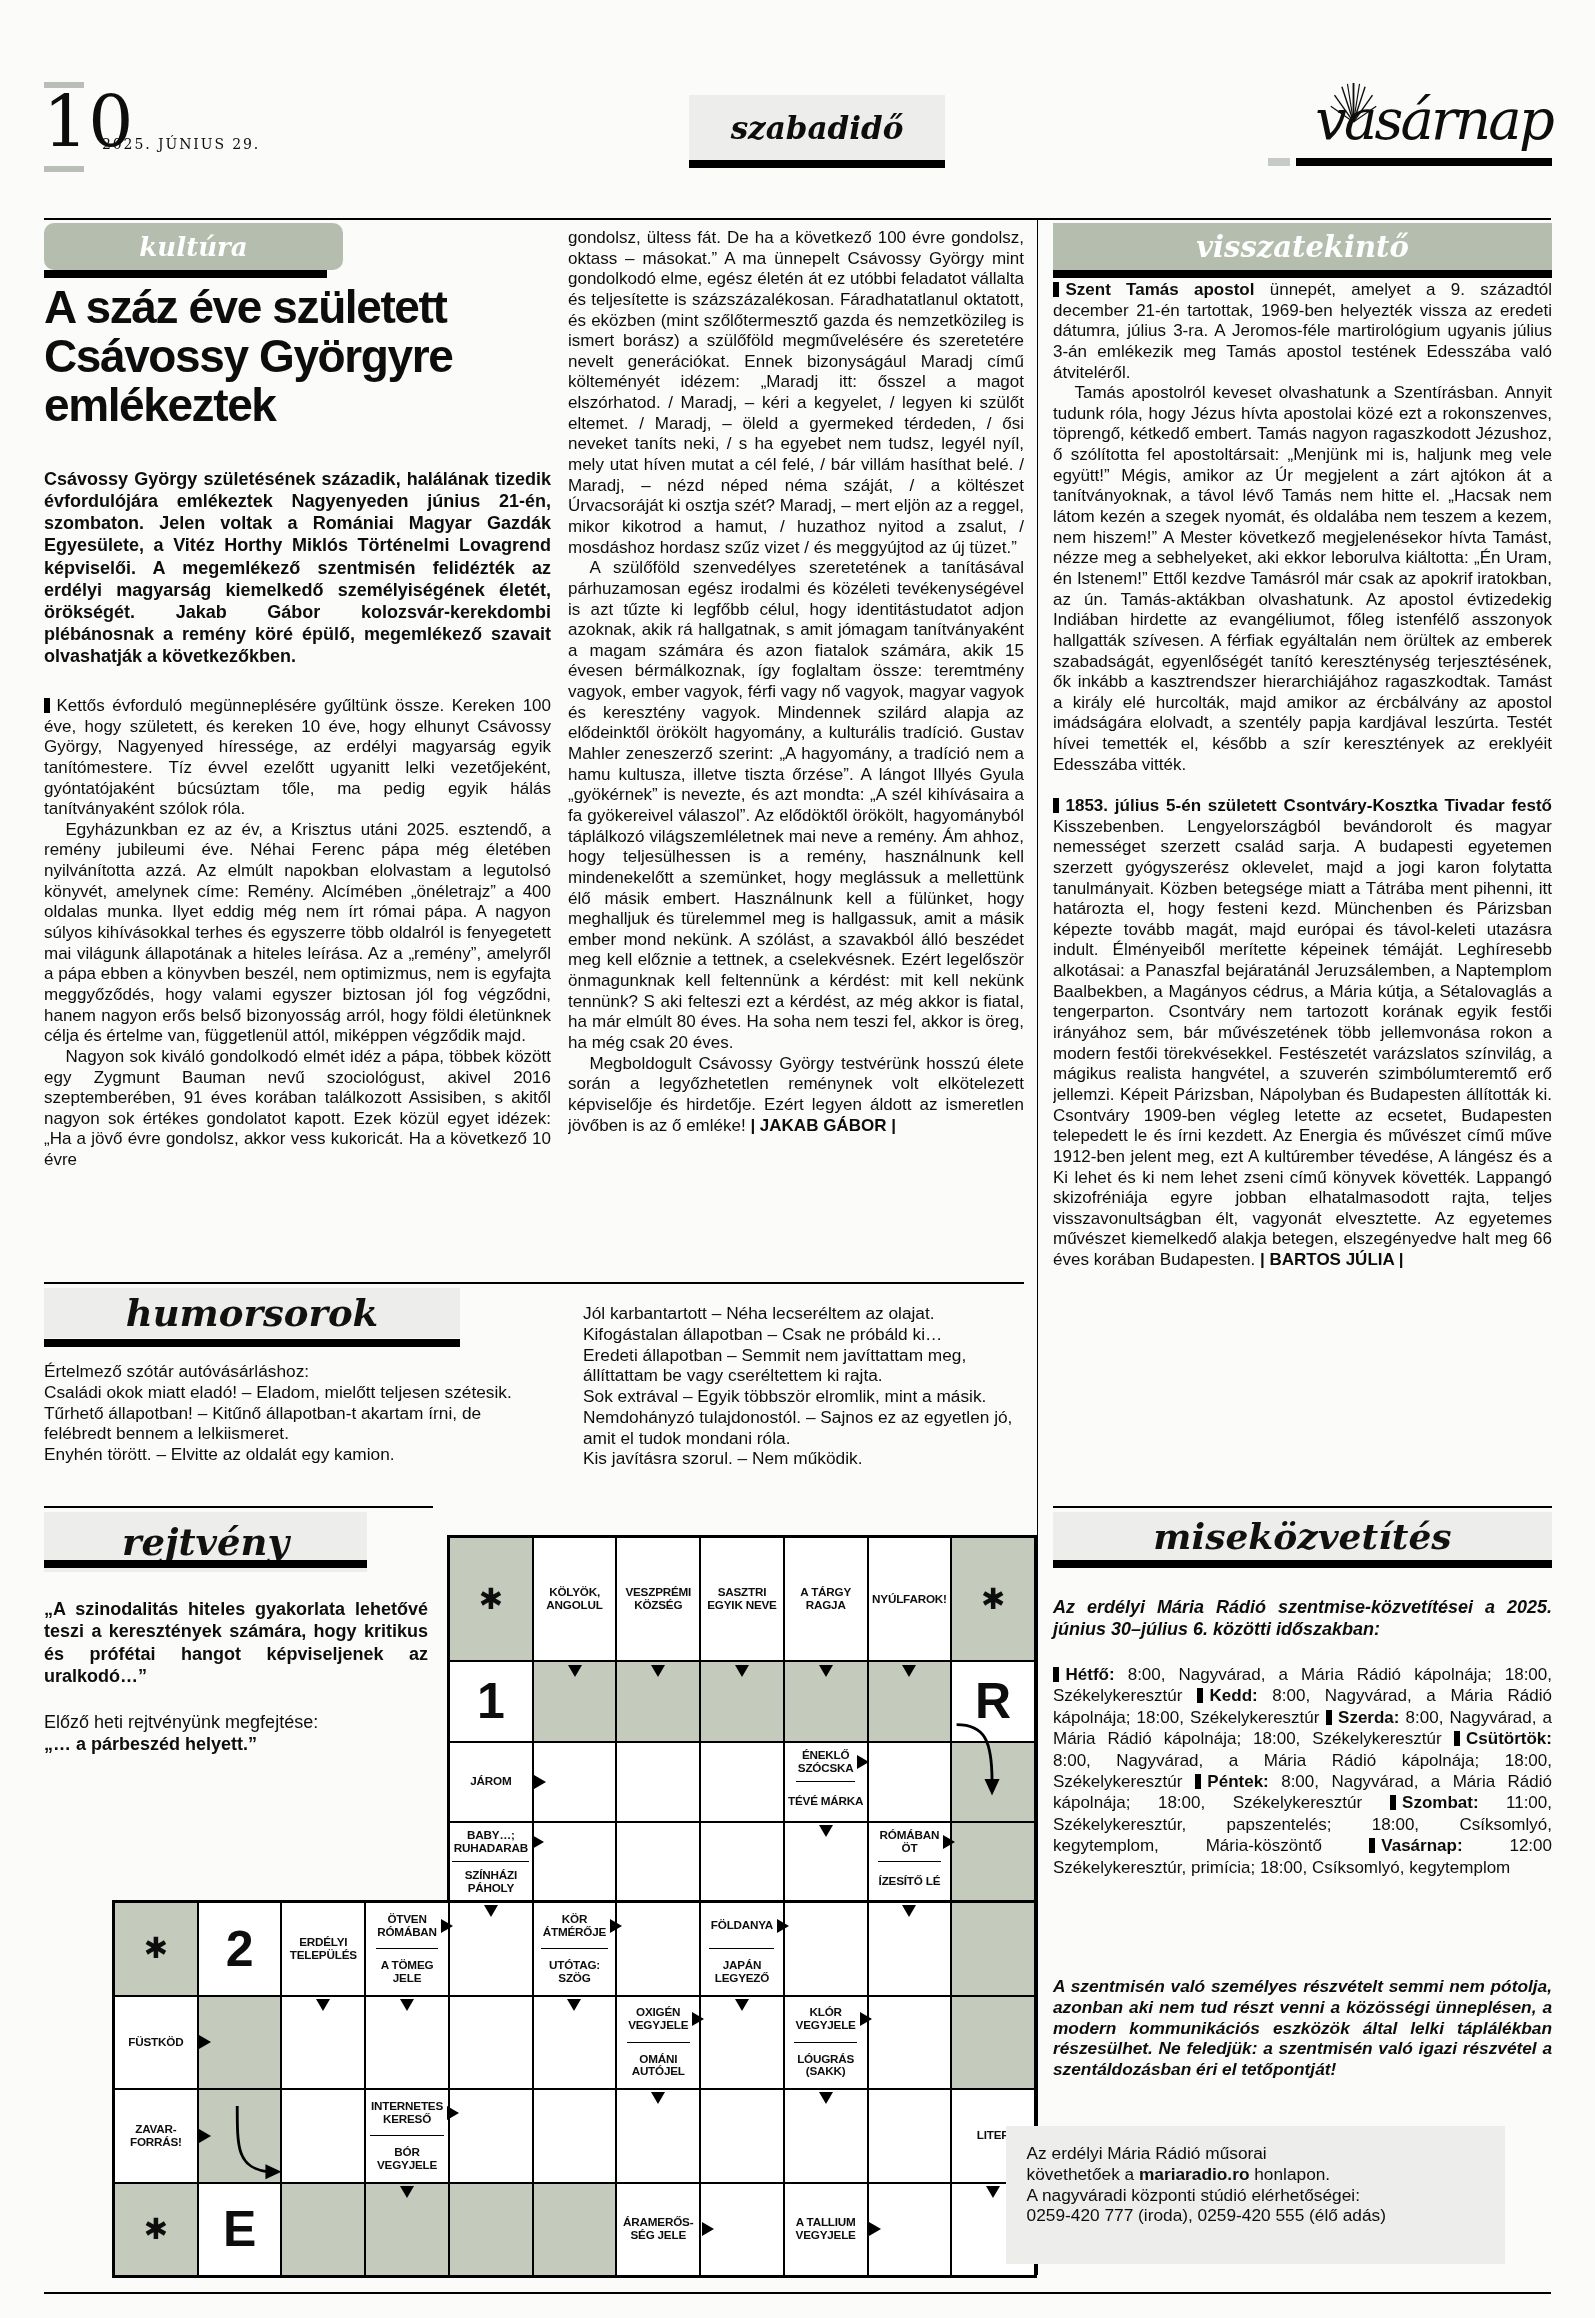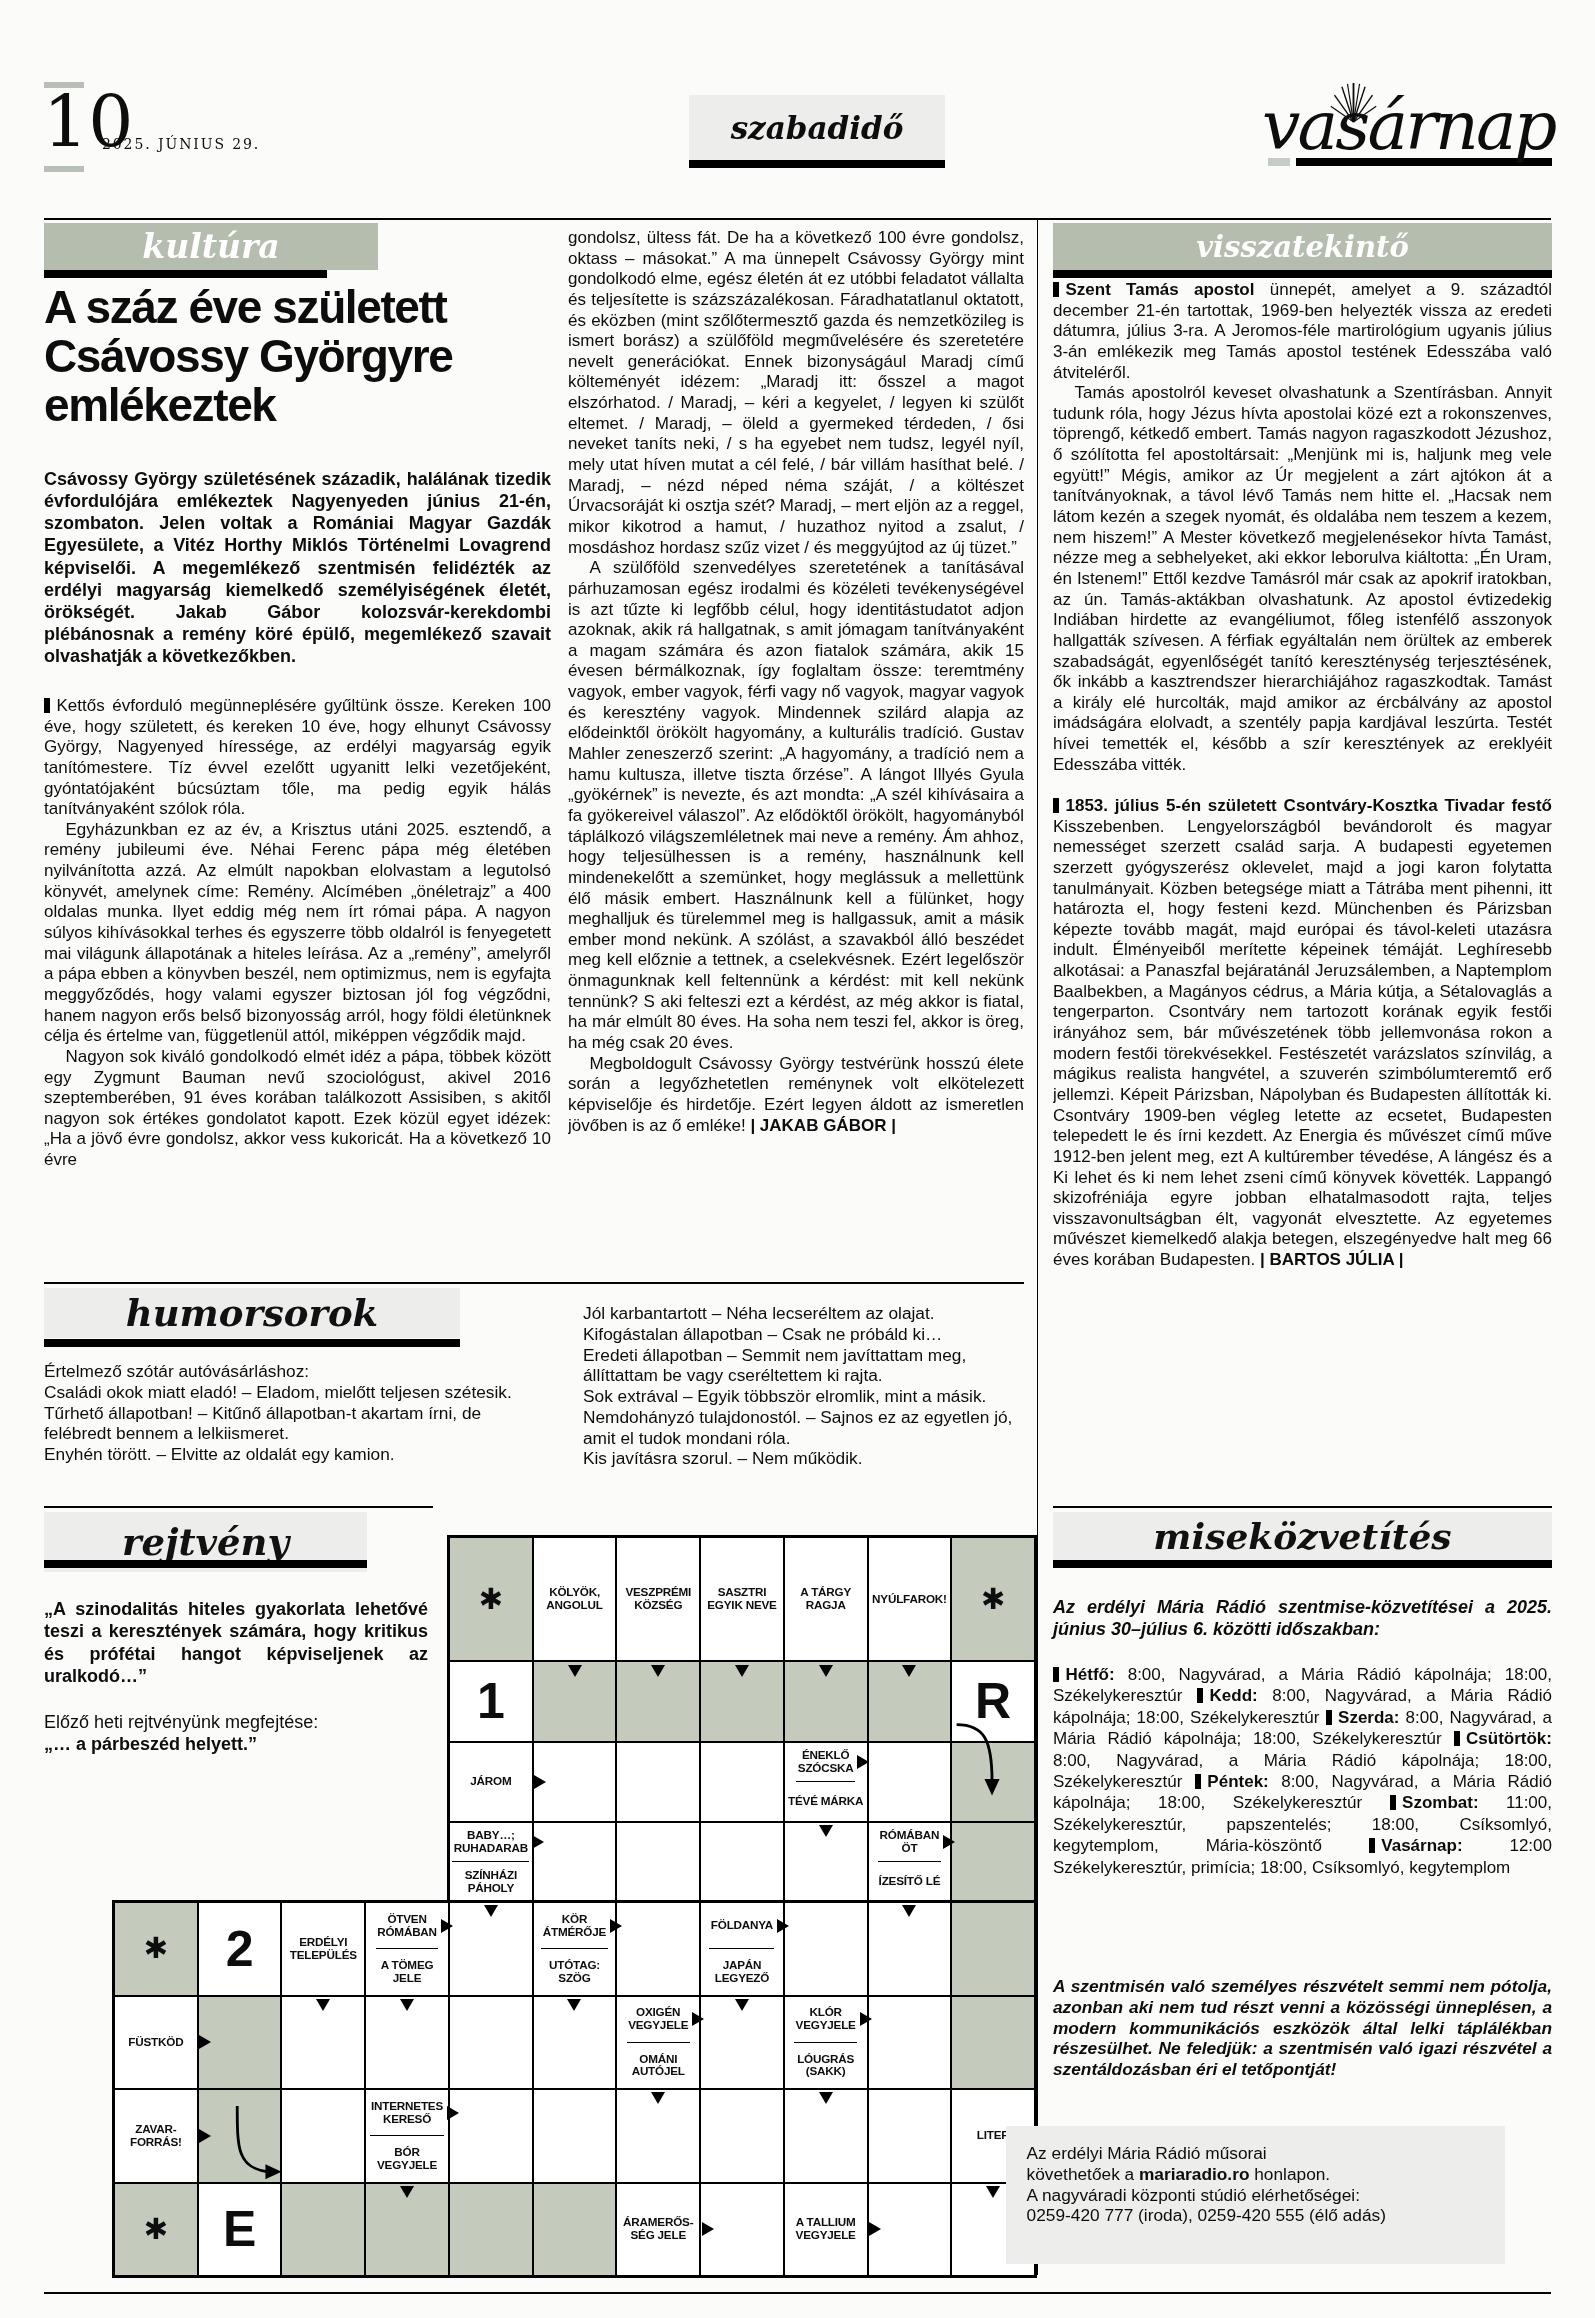--- a/index.html
+++ b/index.html
@@ -11,38 +11,38 @@
   }
   .abs{position:absolute;}
   
   .pn-bar{left:44px;width:40px;height:6px;background:#b9beb7;}
   #page-number{left:43px;top:86px;font-family:"DejaVu Serif",serif;font-size:71px;line-height:1;font-weight:400;}
   #page-date{left:102px;top:136px;font-family:"DejaVu Serif",serif;font-size:14px;letter-spacing:1.9px;}
   #szabadido-box{left:689px;top:95px;width:256px;height:65px;background:#ededeb;display:flex;align-items:center;justify-content:center;
     font-family:"DejaVu Serif",serif;font-style:italic;font-weight:bold;font-size:31px;}
   #szabadido-bar{left:689px;top:160px;width:256px;height:8px;background:#000;}
   #vasarnap{left:1262px;top:92px;width:290px;height:70px;text-align:right;
-    font-family:"DejaVu Serif",serif;font-style:italic;font-size:68px;line-height:1;letter-spacing:-2.8px;}
+    font-family:"DejaVu Serif",serif;font-style:italic;font-size:56px;line-height:1;letter-spacing:-2.8px;}
   #vasarnap-bar{left:1296px;top:158px;width:256px;height:8.4px;background:#000;}
   #vasarnap-sq{left:1268px;top:158px;width:21.5px;height:8.4px;background:#c7cbc5;}
   #sunburst{left:1328px;top:79px;width:51px;height:47px;}
   
   .hrule{background:#000;height:1.9px;}
   #rule-top{left:44px;top:218px;width:1507px;}
   #vrule{left:1037px;top:218px;width:1.4px;height:2057px;background:#000;}
   #rule-humor{left:44px;top:1282px;width:980px;}
   #rule-rejtveny{left:44px;top:1506px;width:389px;}
   #rule-mise{left:1053px;top:1506px;width:499px;}
   #rule-bottom{left:44px;top:2292px;width:1507px;height:2.3px;}
   
   .sect{display:flex;align-items:center;justify-content:center;font-family:"DejaVu Serif",serif;font-style:italic;font-weight:bold;}
   .sect.sage{background:#b5beae;color:#fff;}
   .sect.light{background:#ededeb;color:#111;}
   .sectbar{background:#000;height:7.5px;}
-  #kultura-box{left:44px;top:223px;width:334px;height:47px;font-size:33px;}
+  #kultura-box{left:44px;top:223px;width:299px;height:47px;font-size:26px;border-radius:10px;}
   #kultura-bar{left:44px;top:270px;width:283px;}
   #vissza-box{left:1053px;top:223px;width:499px;height:47px;font-size:29px;}
   #vissza-bar{left:1053px;top:270px;width:499px;}
   #humor-box{left:44px;top:1288px;width:416px;height:50px;font-size:37px;}
   #humor-bar{left:44px;top:1339px;width:416px;}
   #rejtveny-box{left:44px;top:1512px;width:323px;height:60px;font-size:37px;}
   #rejtveny-bar{left:44px;top:1560px;width:323px;}
   #mise-box{left:1053px;top:1512px;width:499px;height:48px;font-size:36px;}
   #mise-bar{left:1053px;top:1560px;width:499px;}
   

